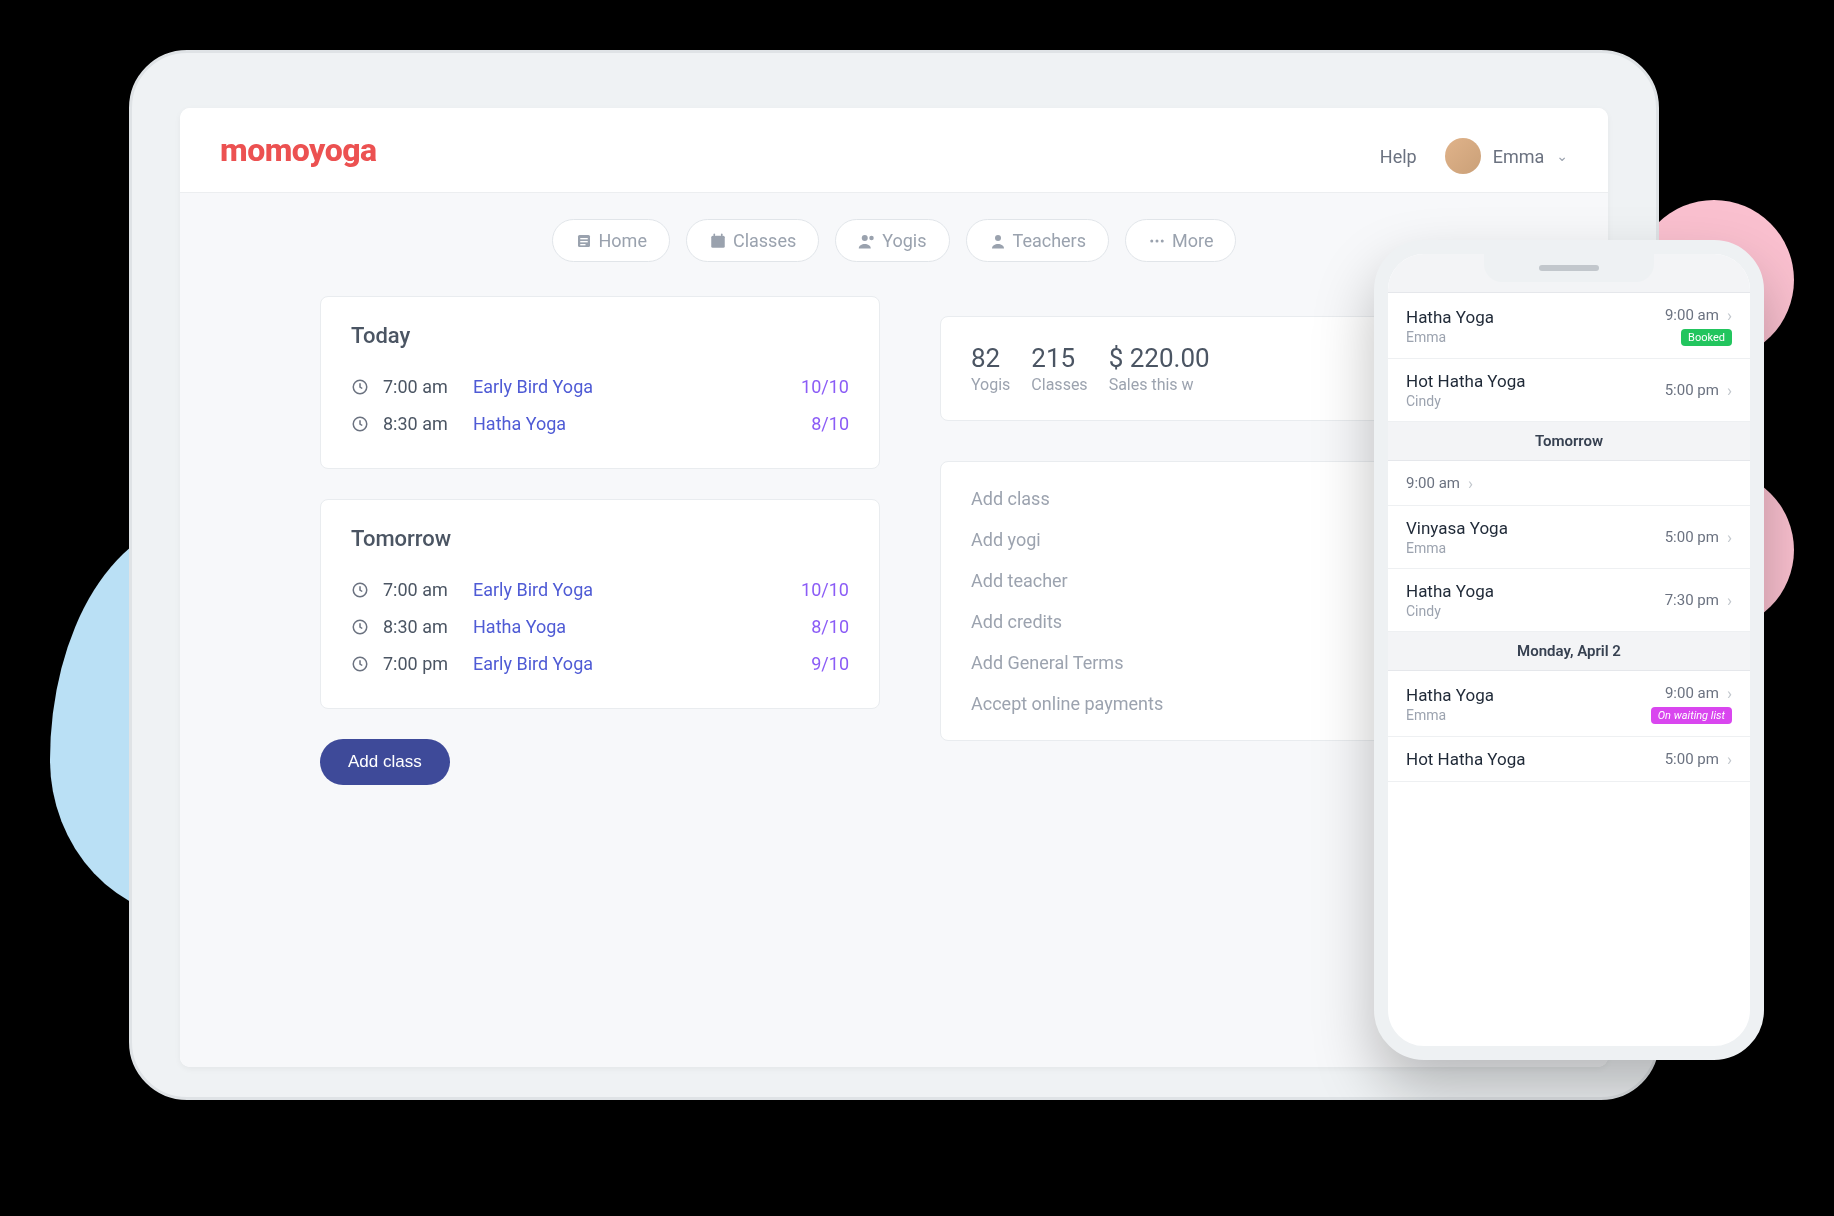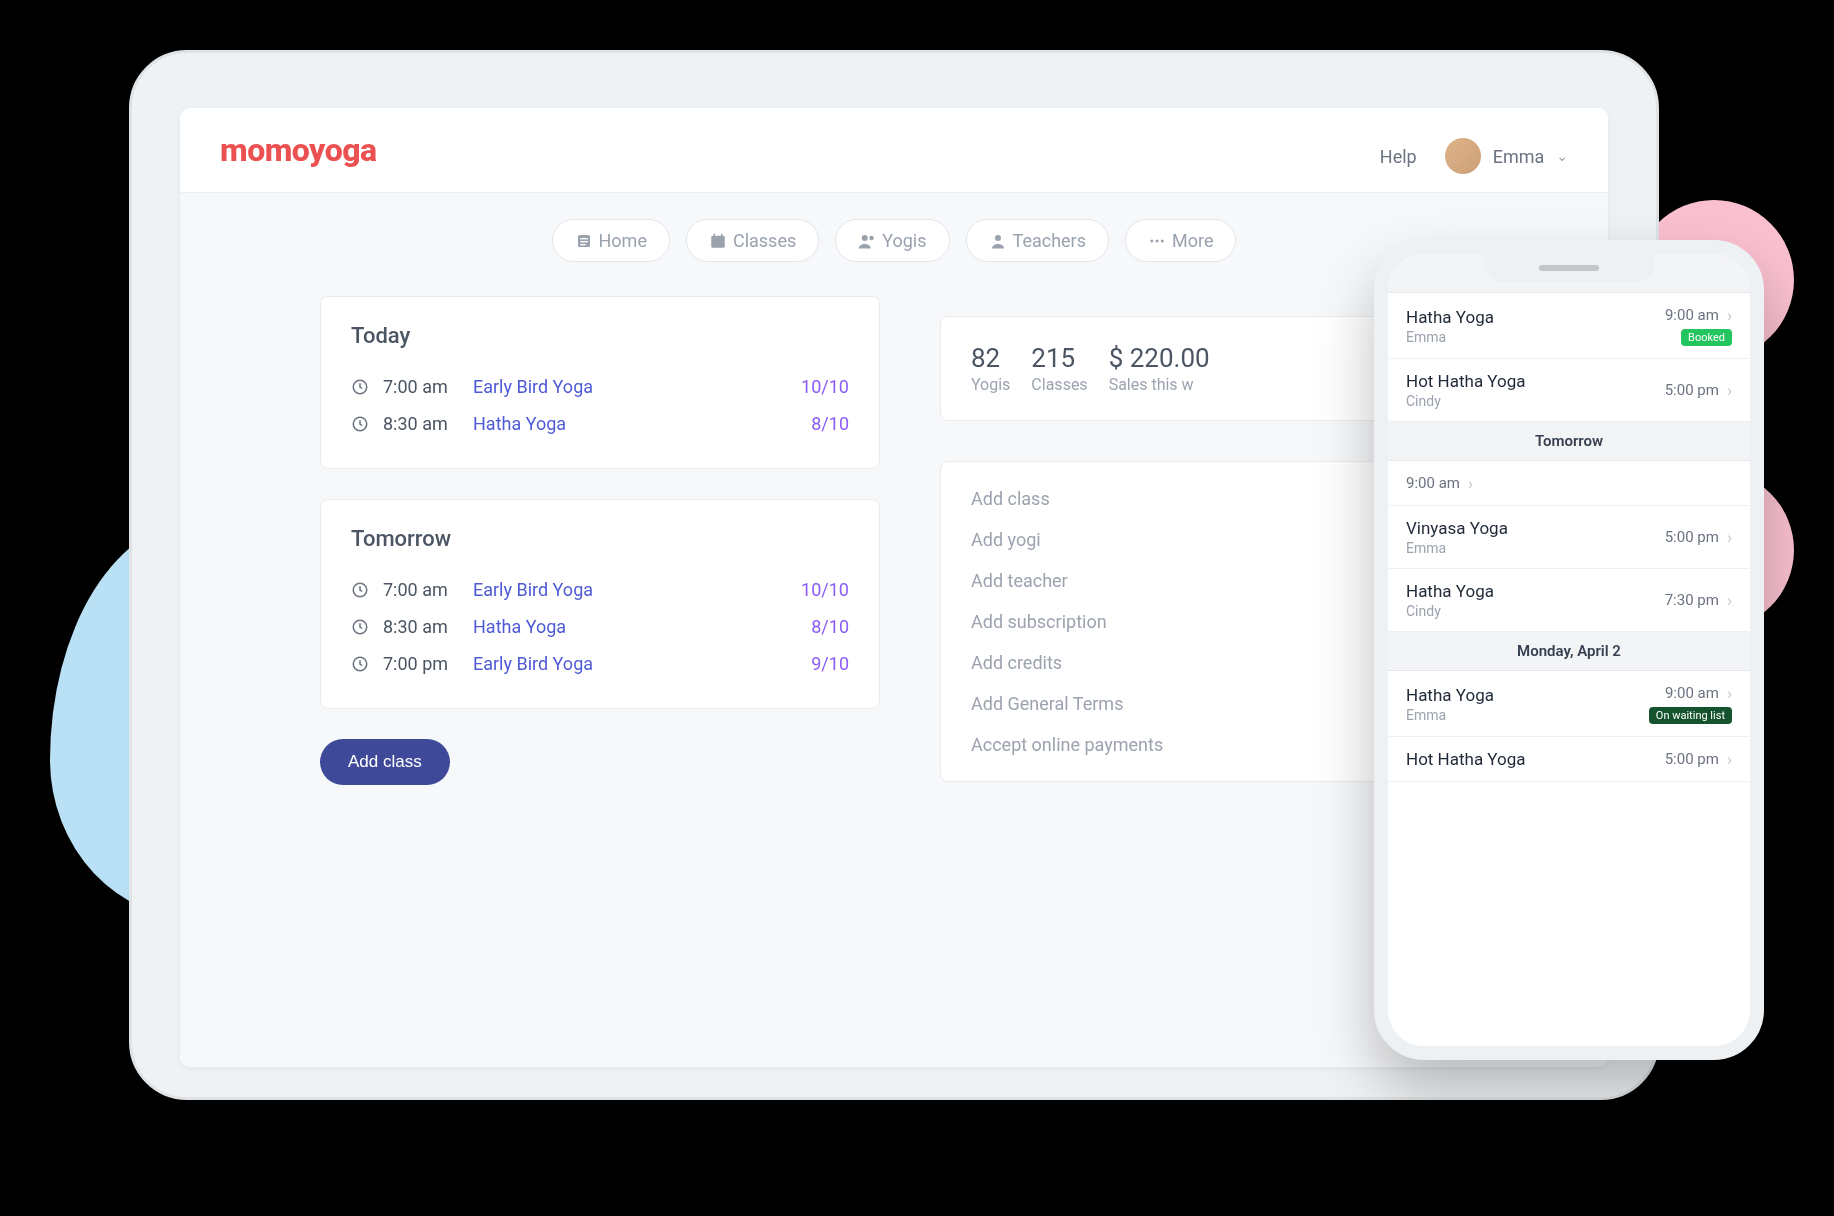--- a/index.html
+++ b/index.html
@@ -160,21 +160,21 @@
     background:#fff;
   }
   .p-row .p-main { flex:1; }
   .p-row .p-title { font-size:17px; color:#1f2937; }
   .p-row .p-sub { font-size:14px; color:#9ca3af; margin-top:2px; }
   .p-row .p-right { text-align:right; display:flex; flex-direction:column; align-items:flex-end; gap:4px; }
   .p-time { font-size:15px; color:#6b7280; display:flex; align-items:center; gap:8px;}
   .p-chev { color:#c1c6cc; font-size:17px; }
   .badge { font-size:11px; color:#fff; border-radius:4px; padding:2px 7px; display:inline-block; }
   .badge-green { background:#22c55e; }
-  .badge-orange { background:#14532d; }
+  .badge-orange { background:#d946ef;font-style:italic; }
 </style>
 </head>
 <body>
 
 <div class="blob blob-blue"></div>
 <div class="blob blob-pink-top"></div>
 <div class="blob blob-pink-mid"></div>
 
 <div class="laptop">
   <div class="desktop-screen">
@@ -309,21 +309,20 @@
               <div class="stat">
                 <div class="num">$ 220.00</div>
                 <div class="lbl">Sales this w</div>
               </div>
             </div>
           <div class="card profile-card">
             <ul class="setup-list" id="setup-list">
                 <li>Add class</li>
                 <li>Add yogi</li>
                 <li>Add teacher</li>
-                <li>Add subscription</li>
                 <li>Add credits</li>
                 <li>Add General Terms</li>
                 <li>Accept online payments</li>
               </ul>
           </div>
         </div>
       </div>
     </div>
   </div>
 </div>

